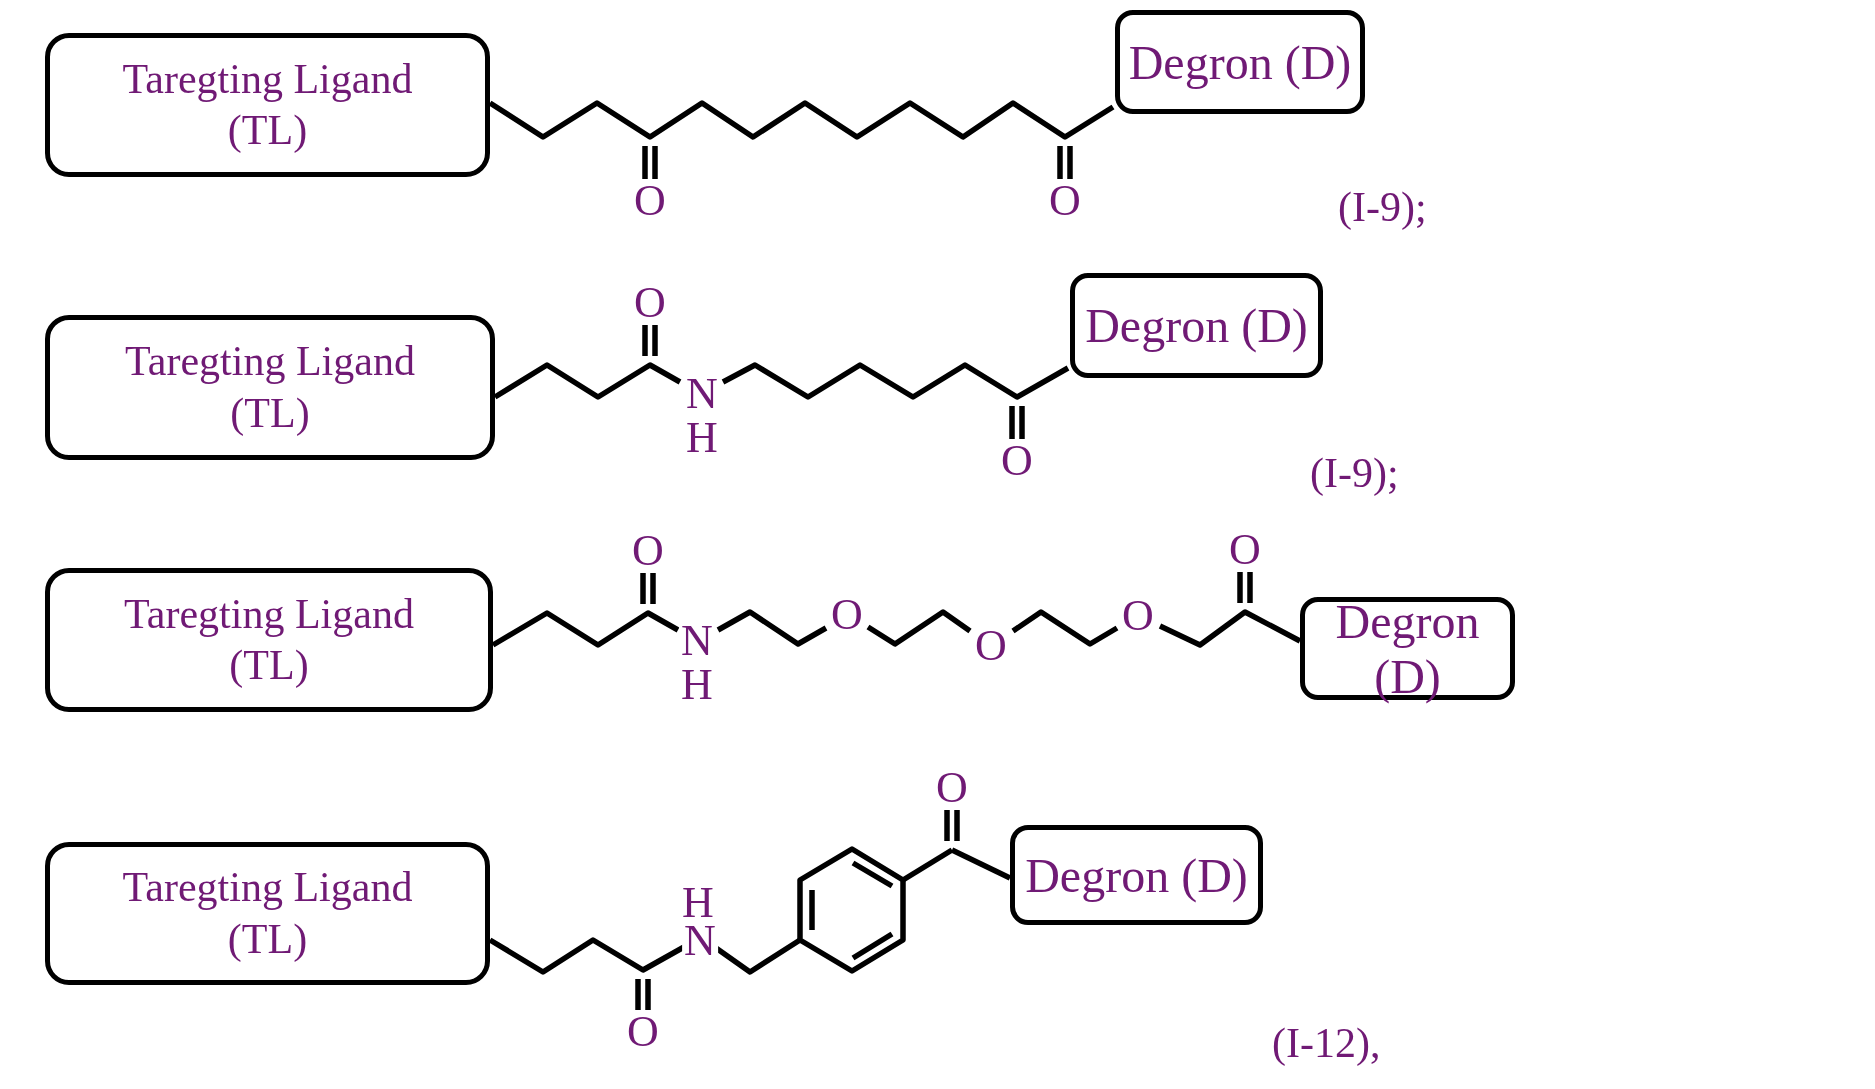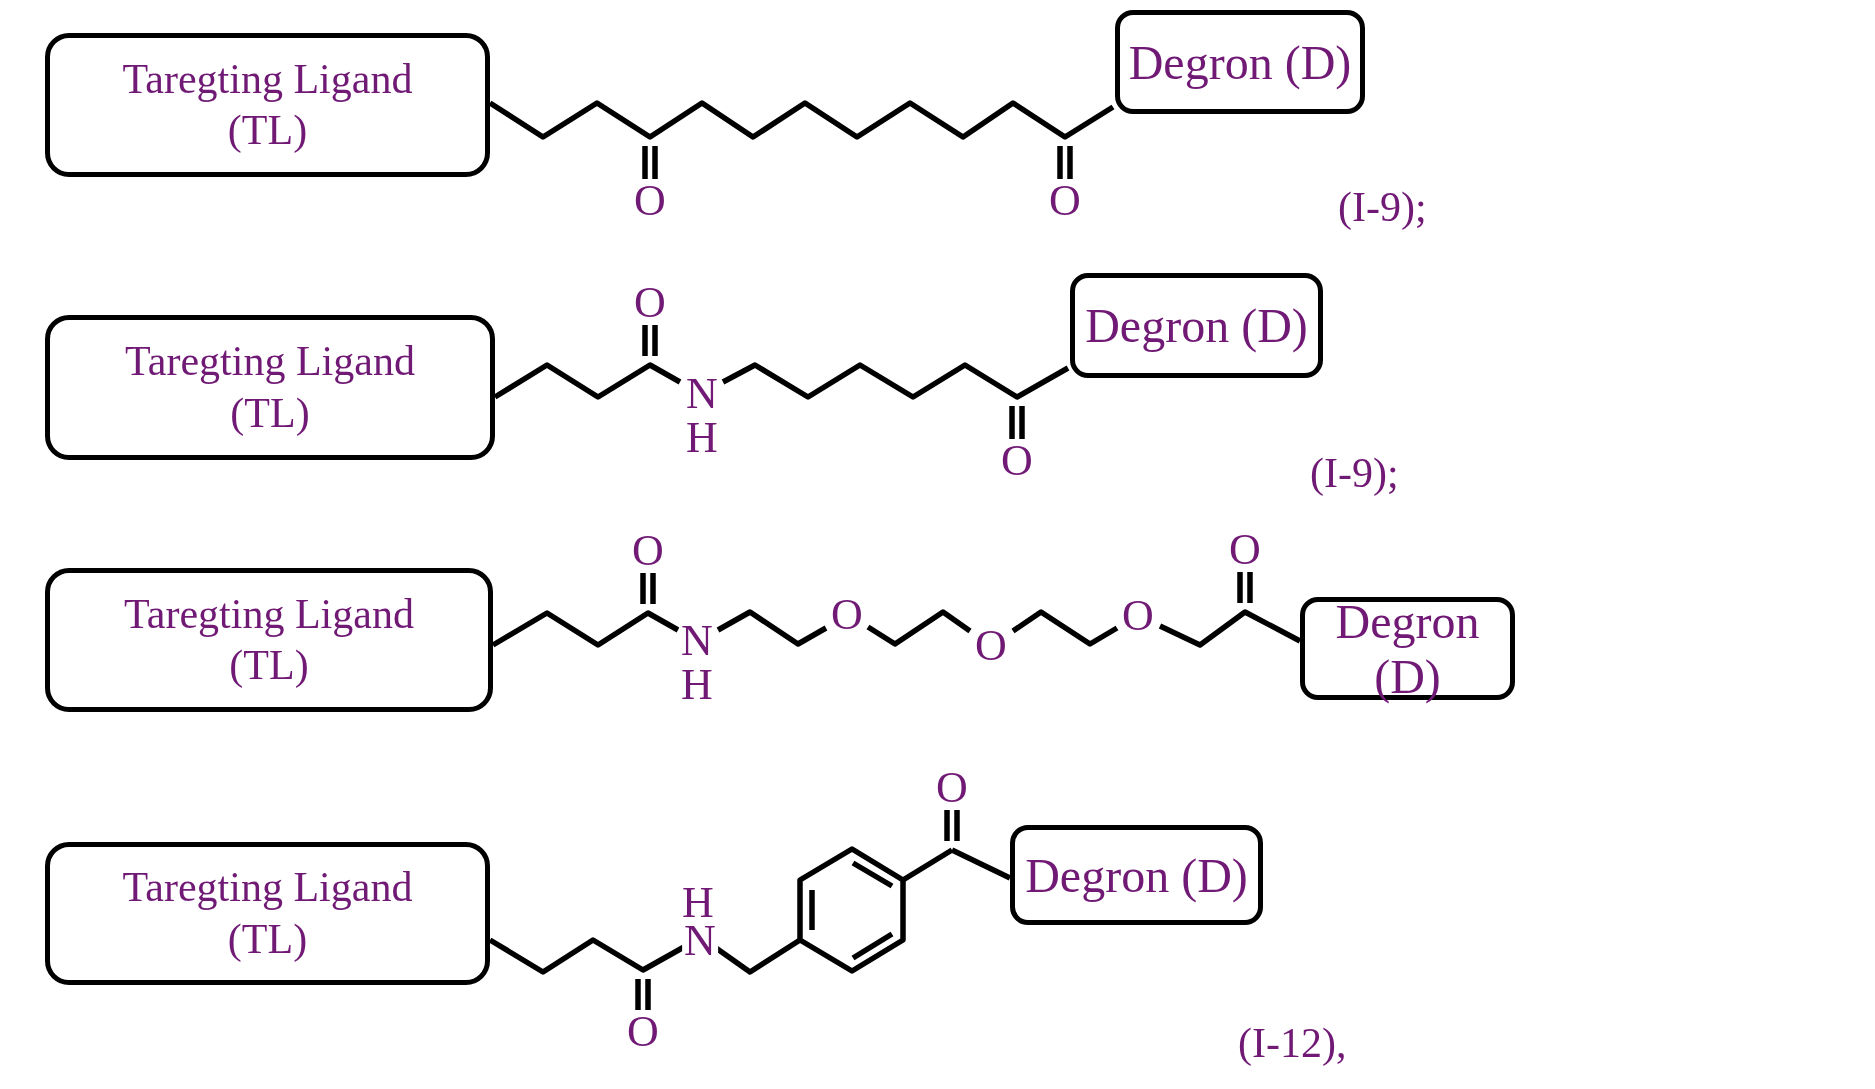--- a/index.html
+++ b/index.html
@@ -119,15 +119,15 @@
     <div>Taregting Ligand</div>
     <div>(TL)</div>
   </div>
   <div class="box degron" style="left:1010px;top:825px;width:253px;height:100px">
     <div>Degron (D)</div>
   </div>
   <span class="atom" style="left:643px;top:1032px">O</span>
   <span class="atom" style="left:698px;top:903px">H</span>
   <span class="atom" style="left:700px;top:941px">N</span>
   <span class="atom" style="left:952px;top:788px">O</span>
-  <div class="formula center" style="left:1238px;top:1020px;width:190px">(I-12),</div>
+  <div class="formula center" style="left:1272px;top:1020px;width:190px">(I-12),</div>
 
 </div>
 
 </body></html>

